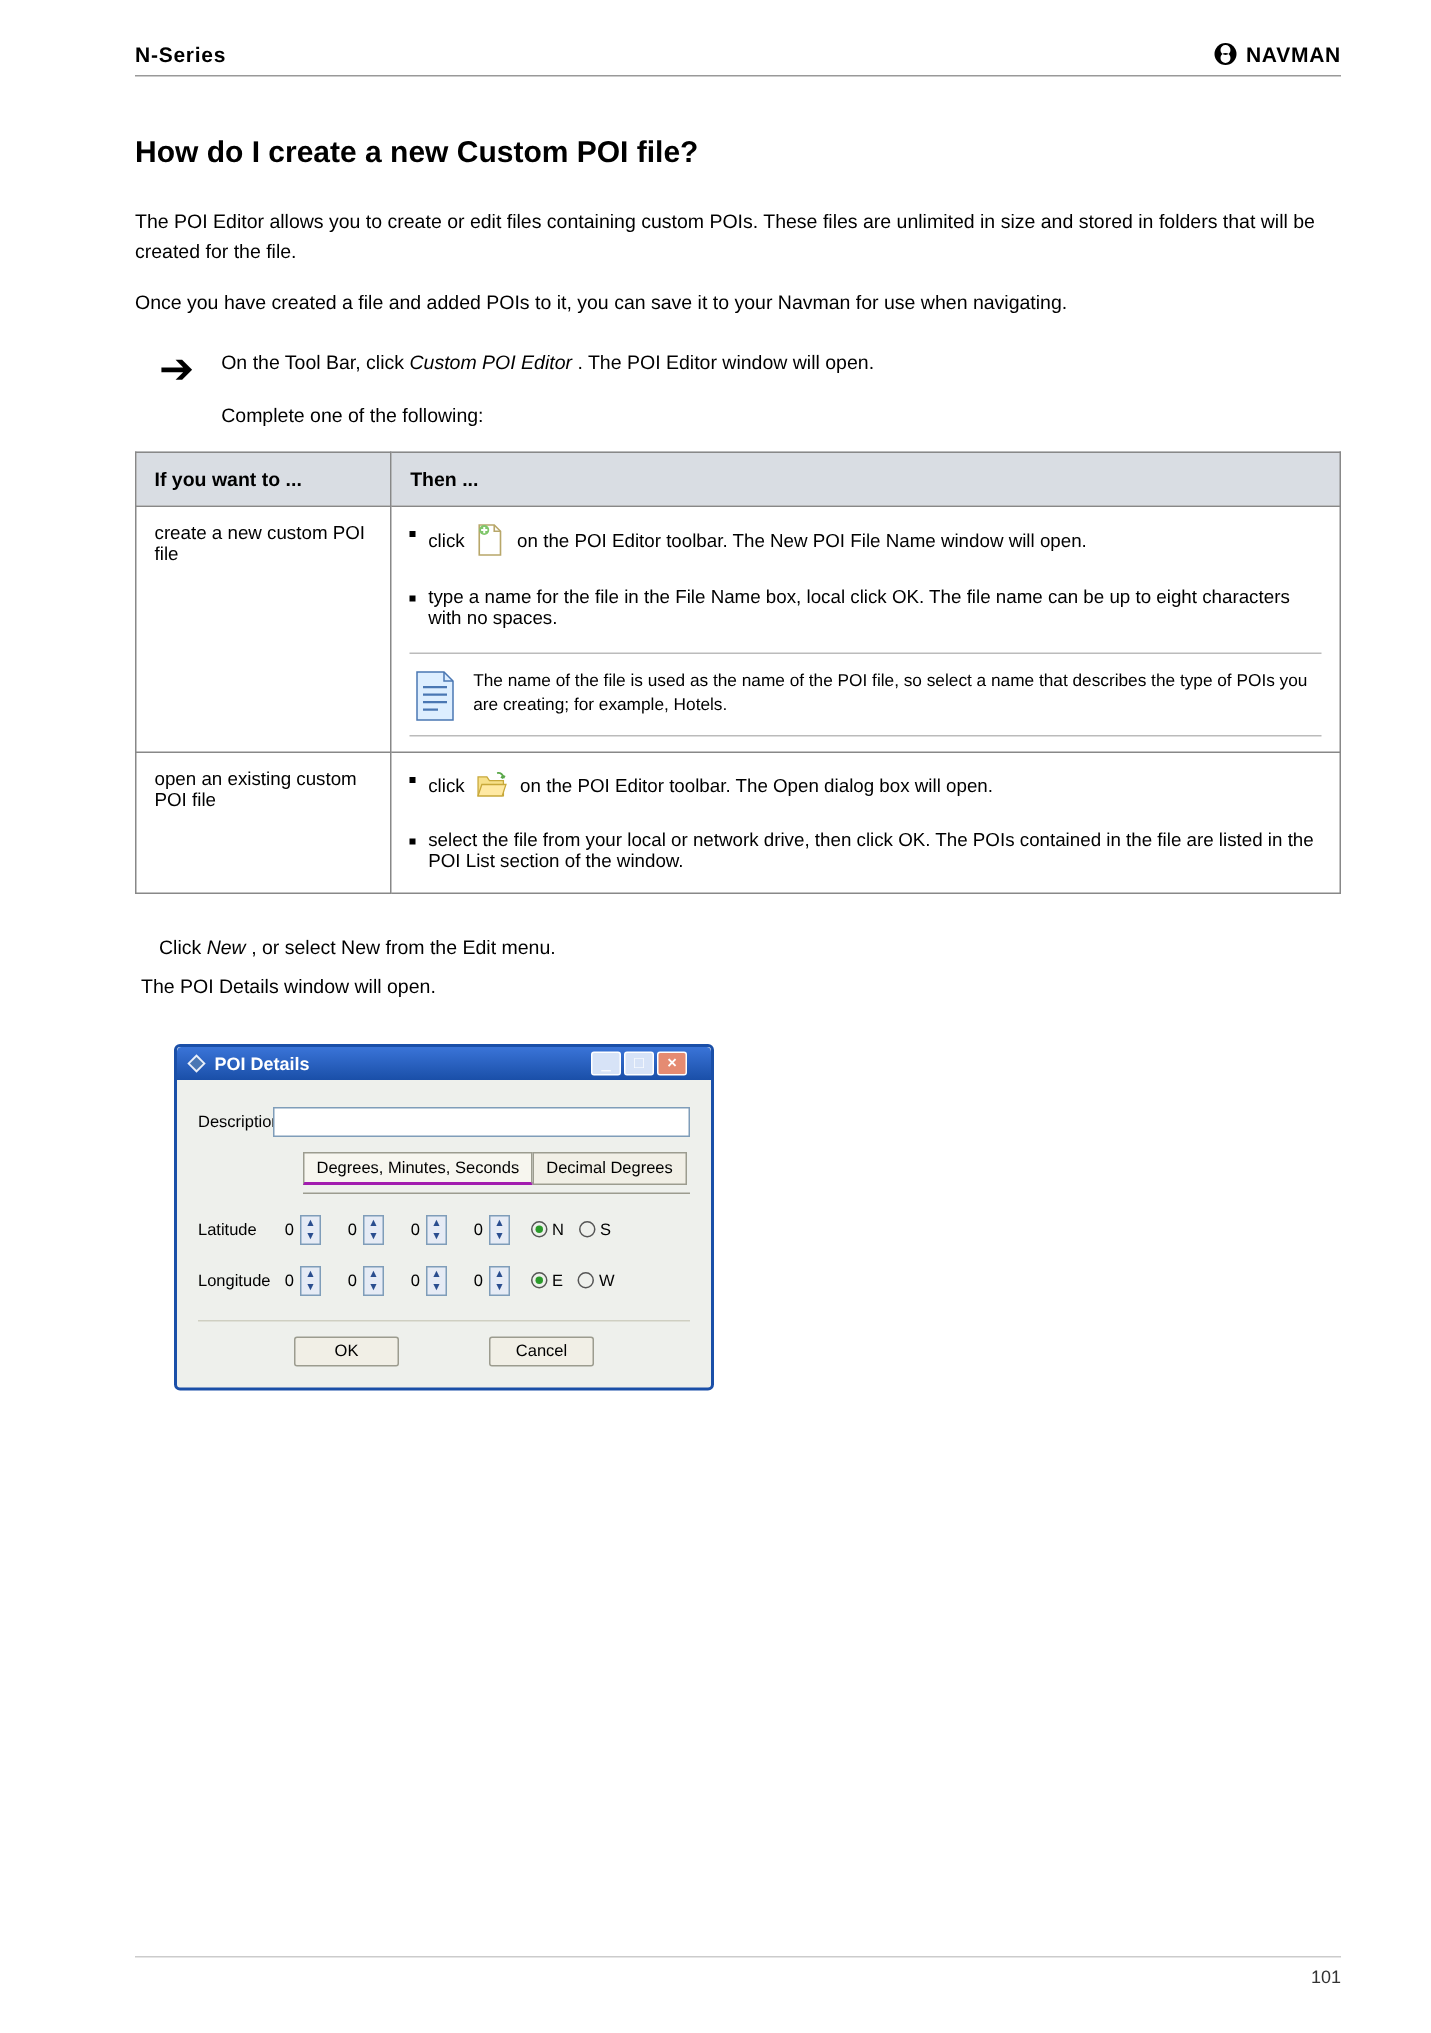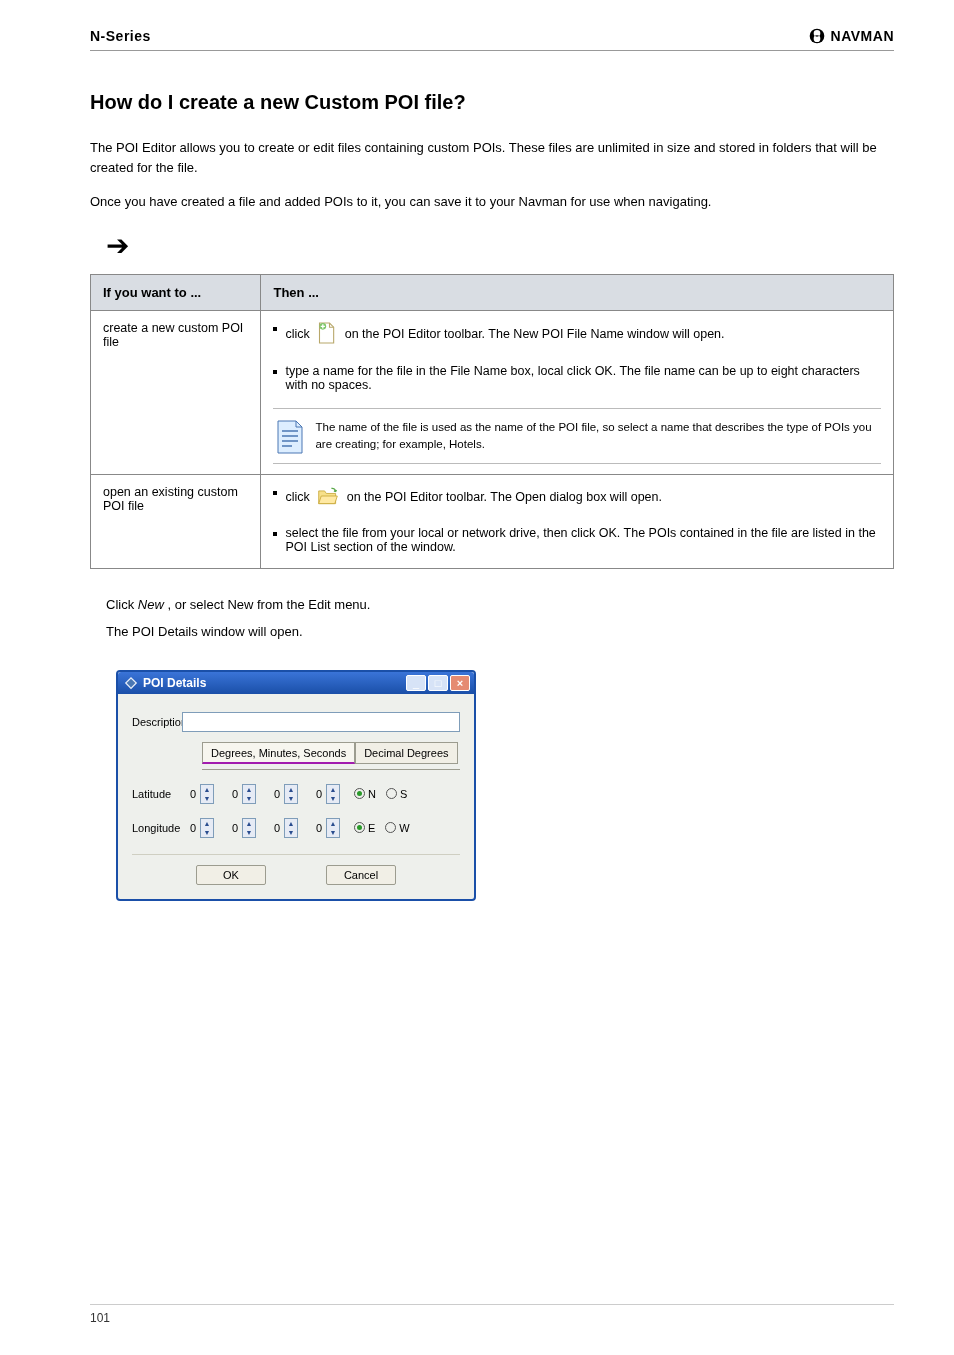--- a/index.html
+++ b/index.html
@@ -22,21 +22,21 @@
   .bullet-item { display: flex; align-items: flex-start; gap: 8px; margin-bottom: 16px; }
   .bullet-dot { width: 4px; height: 4px; background: #000; margin-top: 6px; flex: 0 0 4px; border-radius: 0; }
   .inline-icon { display: inline-block; vertical-align: middle; margin: 0 4px; }
   .icon-newfile { width: 20px; height: 24px; }
   .icon-openfile { width: 22px; height: 22px; }
   .note-row { display: flex; align-items: flex-start; gap: 10px; border-top: 1px solid #bbb; border-bottom: 1px solid #bbb; padding: 10px 2px; }
   .note-icon { width: 30px; height: 34px; flex: 0 0 30px; }
   .note-text { font-size: 11.5px; line-height: 1.4; }
   .tooltip-style { font-style: italic; }
   .poi-window { width: 360px; border: 2px solid #1a4fa8; border-radius: 4px; margin: 28px 0 0 26px; background: #eef0ec; font-size: 11px; }
-  .poi-titlebar { background: linear-gradient(#3a74d8, #1a4fa8); color: #fff; display: flex; align-items: center; justify-content: space-between; padding: 3px 4px 3px 6px; border-top-left-radius: 3px; border-top-right-radius: 3px; height: 22px; }
+  .poi-titlebar { background: linear-gradient(#3a74d8, #1a4fa8); color: #fff; display: flex; align-items: center; justify-content: space-between; padding: 3px 16px 3px 6px; border-top-left-radius: 3px; border-top-right-radius: 3px; height: 22px; }
   .poi-title-left { display: flex; align-items: center; gap: 5px; font-weight: bold; font-size: 12px; }
   .poi-title-left svg { width: 14px; height: 14px; }
   .poi-winbtns { display: flex; gap: 2px; }
   .poi-winbtns .wbtn { width: 20px; height: 16px; background: #d7e3f7; border: 1px solid #fff; border-radius: 2px; display: flex; align-items: center; justify-content: center; font-size: 11px; font-family: Verdana, sans-serif; }
   .wbtn.close { background: #e58b72; color: #fff; font-weight: bold; }
   .poi-body { padding: 18px 14px 8px 14px; }
   .form-row { display: flex; align-items: center; margin-bottom: 10px; }
   .form-label { width: 50px; font-size: 11px; }
   .desc-input { flex: 1; height: 20px; border: 1px solid #7f9db9; background: #fff; padding: 0 4px; font-size: 11px; }
   .tabs-row { margin-left: 70px; display: flex; margin-bottom: 6px; }
@@ -47,21 +47,21 @@
   .spincell { display: flex; align-items: center; gap: 4px; margin-right: 10px; }
   .spin-val { width: 14px; text-align: right; font-size: 11px; }
   .spin-btns { width: 14px; height: 20px; border: 1px solid #7f9db9; background: #e6ebf5; display: flex; flex-direction: column; }
   .spin-btns div { flex: 1; display: flex; align-items: center; justify-content: center; font-size: 7px; color: #2a4d8f; }
   .radio-group { display: flex; align-items: center; gap: 10px; margin-left: 4px; }
   .radio-item { display: flex; align-items: center; gap: 3px; font-size: 11px; }
   .radio-dot { width: 11px; height: 11px; border: 1px solid #555; border-radius: 50%; display: flex; align-items: center; justify-content: center; }
   .radio-dot.sel::after { content: ""; width: 5px; height: 5px; background: #2a9a2a; border-radius: 50%; display: block; }
   .poi-buttons { display: flex; justify-content: center; gap: 60px; border-top: 1px solid #cfcfc2; margin-top: 16px; padding: 10px 0 6px 0; }
   .poi-btn { min-width: 70px; text-align: center; padding: 3px 10px; border: 1px solid #9c9c8f; background: #f1efe6; font-size: 11px; border-radius: 2px; }
-  .footer { position: absolute; bottom: 30px; left: 90px; right: 60px; border-top: 1px solid #ccc; padding-top: 6px; font-size: 12px; color: #333; }
+  .footer { position: absolute; bottom: 30px; left: 90px; right: 60px; border-top: 1px solid #ccc; padding-top: 6px; font-size: 12px; text-align: right; color: #333; }
 </style>
 </head>
 <body>
 
 <div class="page">
 
   <div class="header-row">
     <div class="series">N-Series</div>
     <div class="brand">
       <svg viewBox="0 0 24 24">
@@ -72,20 +72,27 @@
     </div>
   </div>
 
   <div class="section">
     <h2 class="h2">How do I create a new Custom POI file?</h2>
     <p class="p">The POI Editor allows you to create or edit files containing custom POIs. These files are unlimited in size and stored in folders that will be created for the file.</p>
     <p class="p">Once you have created a file and added POIs to it, you can save it to your Navman for use when navigating.</p>
 
     <div class="step-row">
       <span class="arrow">➔</span>
+      <div class="step-text">
+        <span>On the Tool Bar, click </span>
+        <span class="tooltip-style">Custom POI Editor</span>
+        <span>. The POI Editor window will open.</span>
+        <div style="height:14px"></div>
+        <div>Complete one of the following:</div>
+      </div>
     </div>
 
     <table class="opts">
       <tbody>
           <tr>
         <th>If you want to ...</th>
         <th>Then ...</th>
       </tr>
       <tr>
         <td>create a new custom POI file</td>
@@ -148,21 +155,21 @@
         </td>
       </tr>
     </tbody>
       </table>
 
     <p class="p small-gap" style="margin-top:26px; margin-left:16px">
       <span>Click </span>
       <span class="tooltip-style">New</span>
       <span>, or select New from the Edit menu.</span>
     </p>
-    <p class="p" style="margin-left:16px">The POI Details window will open.</p>
+    <p class="p" style="margin-left:4px">The POI Details window will open.</p>
 
     <div class="poi-window">
       <div class="poi-titlebar">
         <div class="poi-title-left">
           <svg viewBox="0 0 16 16">
             <path d="M8 1 l7 7 -7 7 -7 -7z" fill="#fff" opacity="0.9"></path>
             <path d="M8 3 l5 5 -5 5 -5 -5z" fill="#4a77b3"></path>
           </svg>
           <span>POI Details</span>
         </div>

